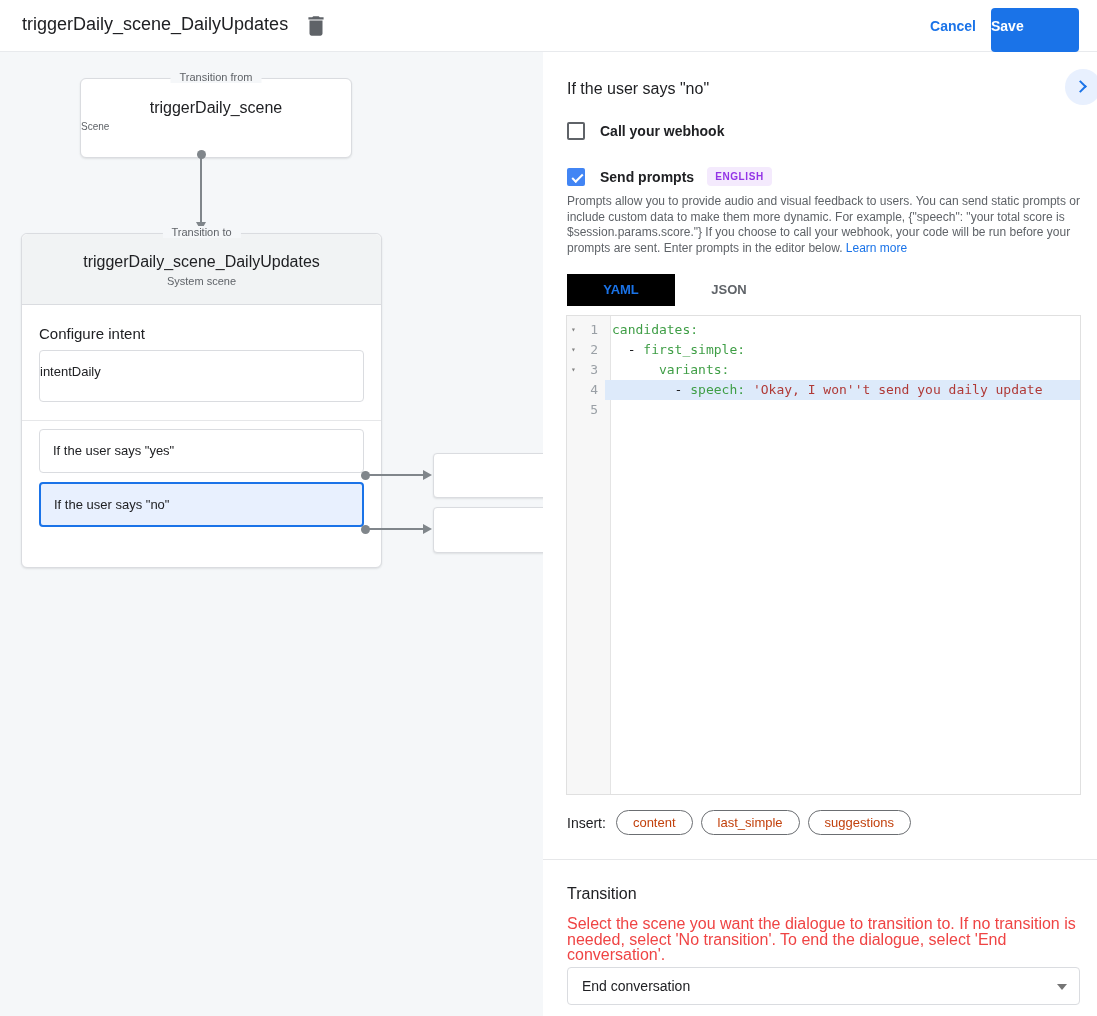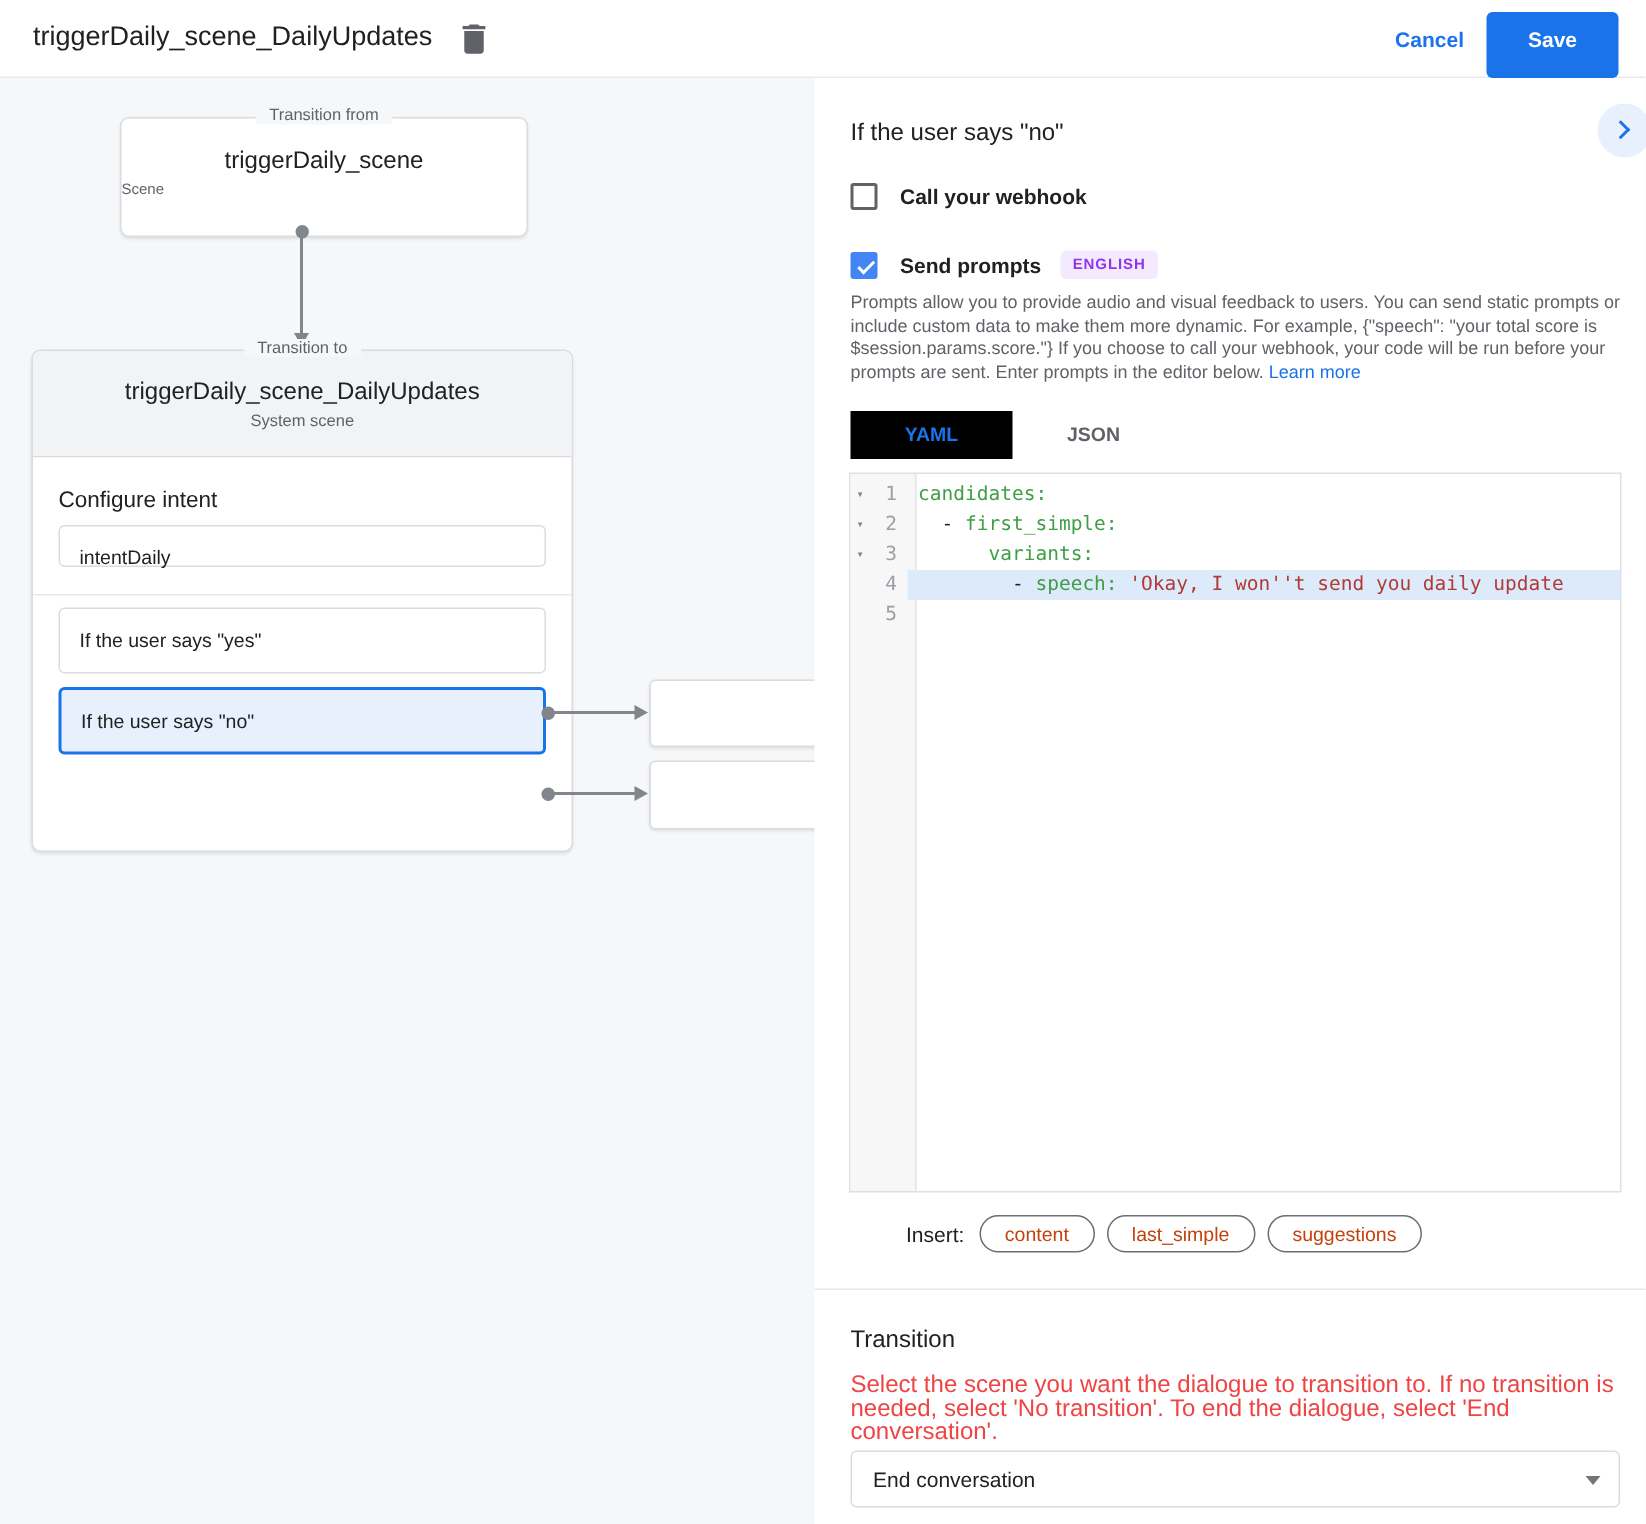--- a/index.html
+++ b/index.html
@@ -7,21 +7,21 @@
     font-family:"Liberation Sans", sans-serif; color:#202124; }
 
   
   .topbar { position:absolute; left:0; top:0; width:1097px; height:52px; background:#fff;
     border-bottom:1px solid #e8eaed; z-index:30; }
   .topbar-title { position:absolute; left:22px; top:14px; font-size:18px; color:#202124; }
   .trash-btn { position:absolute; left:303px; top:13px; width:26px; height:26px; cursor:pointer; }
   .cancel-btn { position:absolute; right:113px; top:14px; font-size:14px; font-weight:bold;
     color:#1a73e8; cursor:pointer; padding:4px 8px;margin-left:22px; }
   .save-btn { position:absolute; right:18px; top:8px; width:88px; height:44px; background:#1a73e8;
-    color:#fff; font-size:14px; font-weight:bold; border:none; border-radius:4px; text-align:center;
+    color:#fff; font-size:14px; font-weight:bold; border:none; border-radius:4px; text-align:left;
     line-height:36px; cursor:pointer; }
 
   
   .canvas { position:absolute; left:0; top:52px; width:1097px; height:964px; background:#f5f7f9; z-index:1; }
   .node-card { position:absolute; background:#fff; border:1px solid #dadce0; border-radius:6px;
     box-shadow:0 1px 2px rgba(60,64,67,.12); }
   .legend { position:absolute; top:-8px; left:50%; transform:translateX(-50%); background:#f5f7f9;
     padding:0 9px; font-size:11px; color:#5f6368; white-space:nowrap; }
   .tf-box { left:80px; top:26px; width:272px; height:80px; }
   .tf-title { margin-top:20px; text-align:center; font-size:16px; color:#202124; }
@@ -34,22 +34,22 @@
     border-right:5px solid transparent; border-top:9px solid #80868b; }
   .arrow-right { position:absolute; width:0; height:0; border-top:5px solid transparent;
     border-bottom:5px solid transparent; border-left:9px solid #80868b; }
 
   .to-card { left:21px; top:181px; width:361px; height:335px; }
   .to-header { background:#f1f3f4; border-bottom:1px solid #dadce0; border-radius:6px 6px 0 0; height:71px; }
   .to-title { padding-top:19px; text-align:center; font-size:16px; color:#202124; }
   .to-sub { margin-top:4px; text-align:center; font-size:11px; color:#5f6368; }
   .to-body { padding:20px 17px 0 17px; }
   .section-label { font-size:15px; color:#202124; }
-  .intent-input { margin-top:8px; height:28px; border:1px solid #dadce0; border-radius:4px;
-    font-size:13px; color:#202124; line-height:42px; padding-left:13px; background:#fff; cursor:text; }
+  .intent-input { margin-top:8px; height:52px; border:1px solid #dadce0; border-radius:4px;
+    font-size:13px; color:#202124; line-height:42px; background:#fff; cursor:text; }
   .card-divider { height:1px; background:#e6e7e9; margin:18px -17px 0 -17px; }
   .cond-label { margin-top:16px; }
   .cond { margin-top:8px; height:44px; border:1px solid #dadce0; border-radius:4px; background:#fff;
     font-size:13px; color:#202124; line-height:42px; padding-left:13px; cursor:pointer; }
   .cond.selected { margin-top:9px; height:45px; background:#e8f0fe; border:2px solid #1a73e8; line-height:41px; }
   .target-box { position:absolute; width:122px; background:#fff; border:1px solid #dadce0;
     border-radius:4px; box-shadow:0 1px 2px rgba(60,64,67,.12); }
 
   
   .panel { position:absolute; left:543px; top:52px; width:554px; height:964px; background:#fff; z-index:10; }
@@ -87,21 +87,21 @@
     border-right:1px solid #e4e4e4; }
   .cm-lines { position:absolute; left:0; top:4px; right:0; }
   .cm-row { display:flex; height:20px; line-height:20px; }
   .cm-fold { width:13px; flex:none; font-size:8px; color:#848484; text-align:center; cursor:pointer; }
   .cm-num { width:25px; flex:none; text-align:right; padding-right:7px; color:#9aa0a6; cursor:default; }
   .cm-code { flex:1; padding-left:7px; white-space:pre; overflow:hidden; }
   .cm-row.active .cm-code { background:#ddeafa; }
   .tok-k { color:#3f9e46; }
   .tok-s { color:#b03a37; }
 
-  .insert-row { position:absolute; left:24px; top:758px; display:flex; align-items:center;margin-left:37px; }
+  .insert-row { position:absolute; left:24px; top:758px; display:flex; align-items:center; }
   .insert-label { font-size:14px; color:#202124; margin-right:10px; }
   .chip { height:25px; line-height:23px; border:1px solid #6b6e72; border-radius:13px; background:#fff;
     font-size:13px; color:#c2410c; padding:0 16px; margin-right:8px; cursor:pointer; }
 
   .panel-divider { position:absolute; left:0; top:807px; width:554px; height:1px; background:#e6e7e9; }
 
   .trans-title { position:absolute; left:24px; top:833px; font-size:16px; color:#202124; }
   .trans-desc { position:absolute; left:24px; top:864px; width:516px; font-size:16px; line-height:15.5px;
     color:#ef4444; }
   .dropdown { position:absolute; left:24px; top:915px; width:513px; height:38px; border:1px solid #dadce0;

